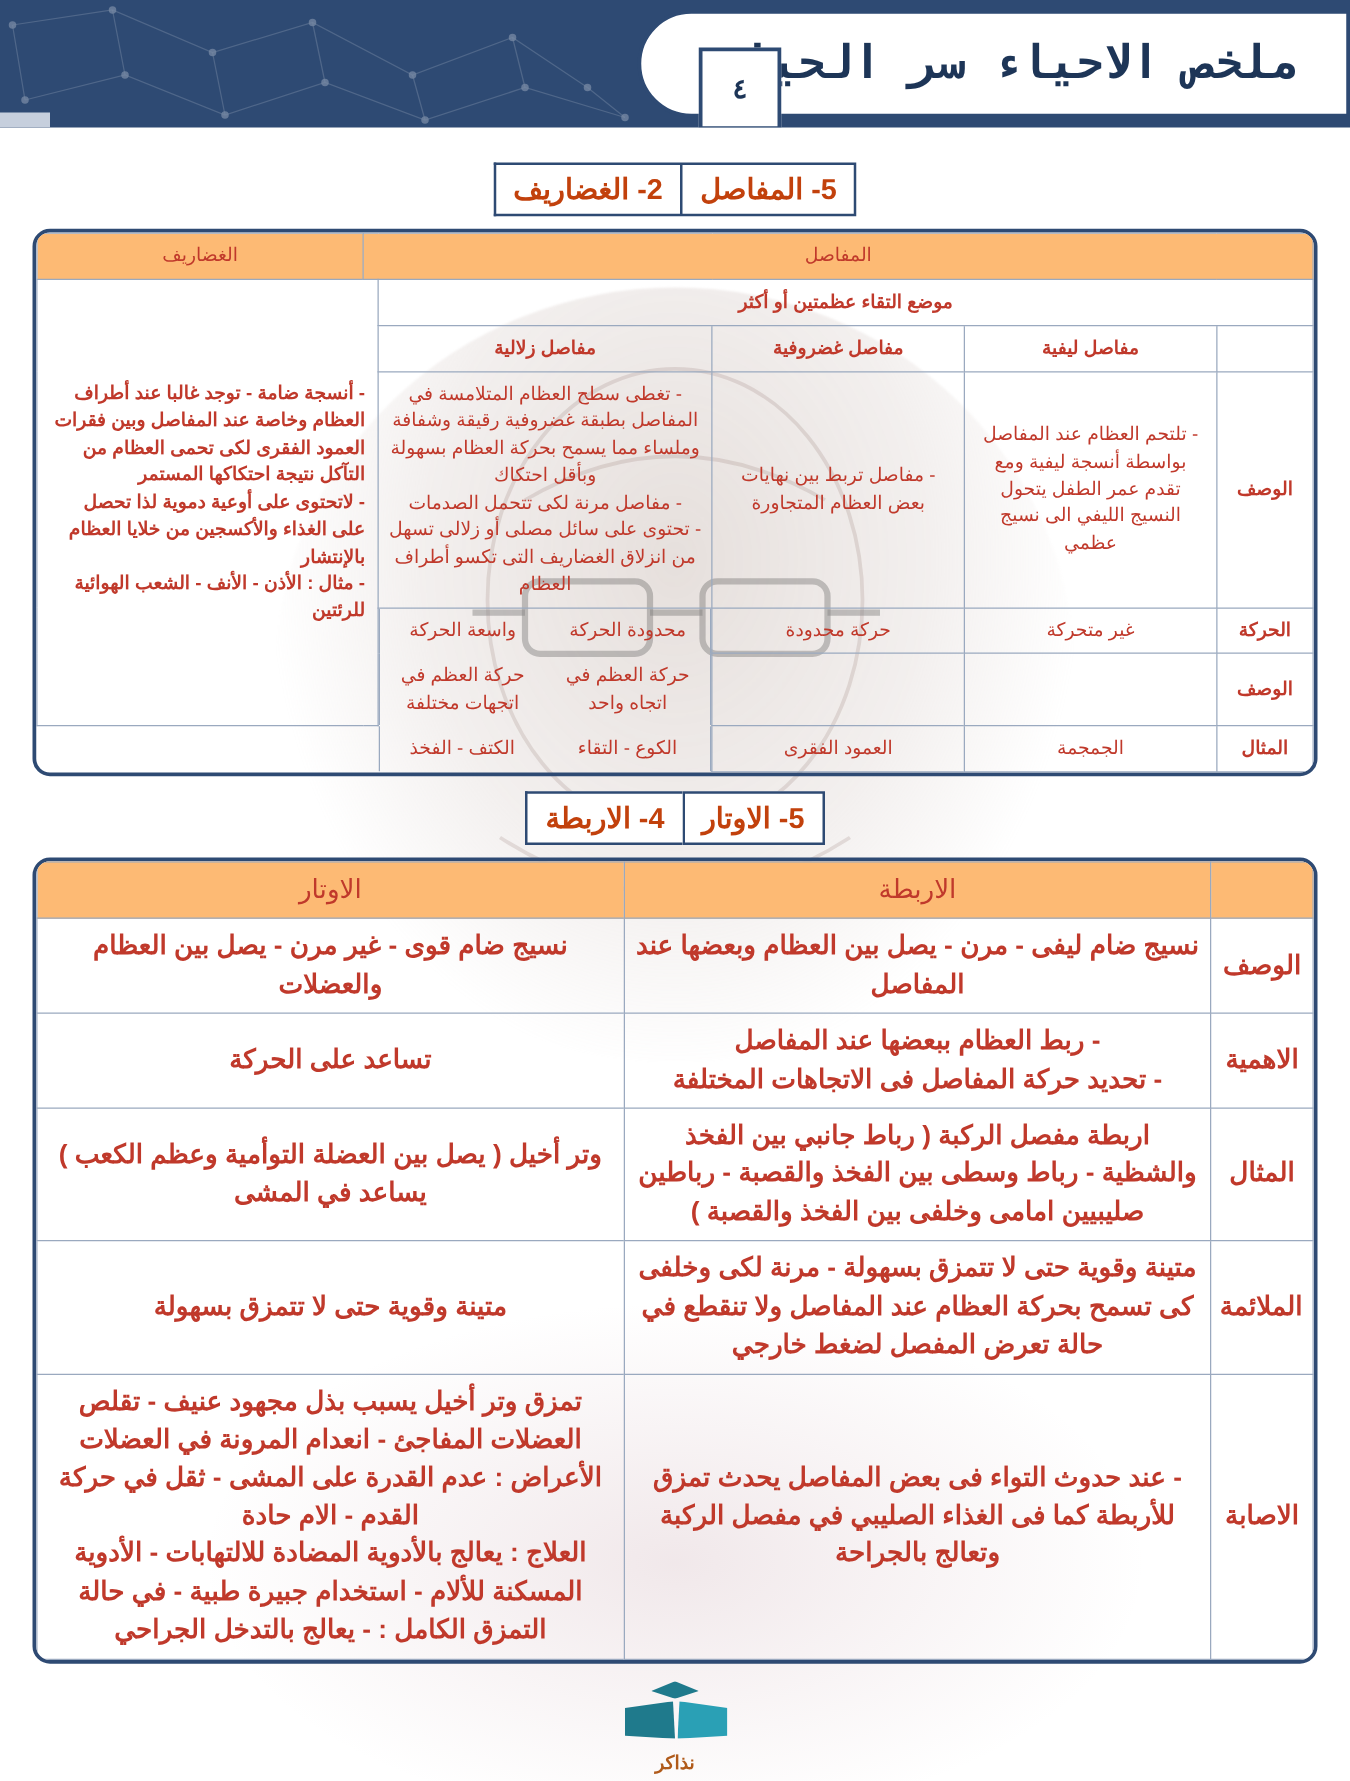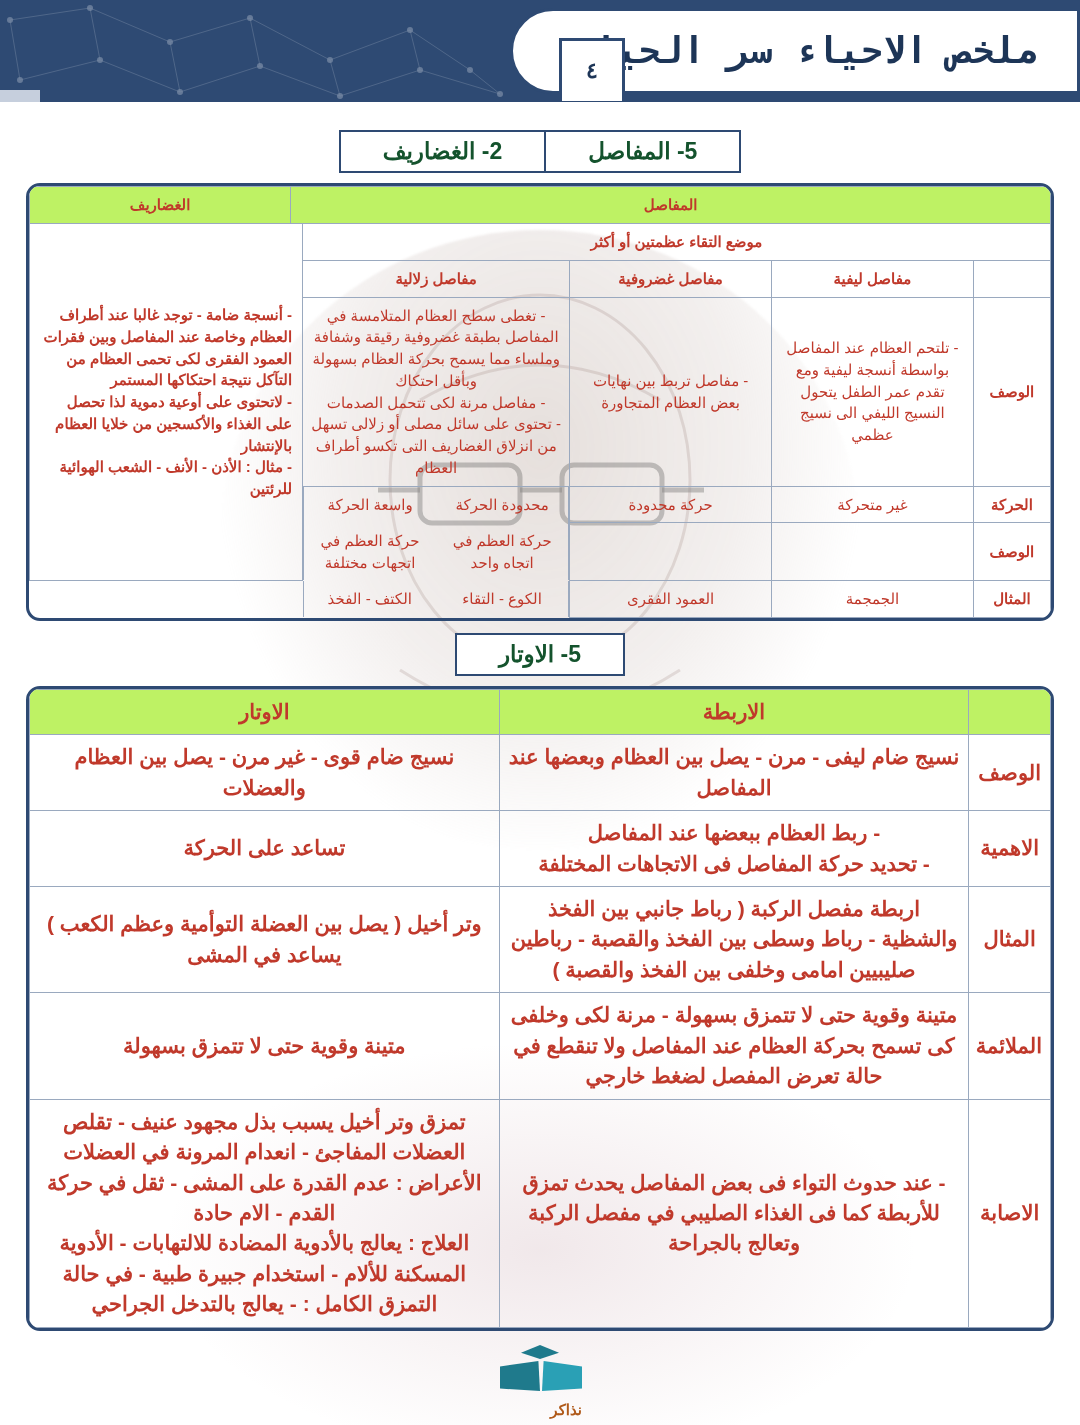--- a/index.html
+++ b/index.html
@@ -76,22 +76,22 @@
     position:relative; z-index:2;
     padding: 16px 26px 0 26px;
   }
 
   .tabs-row {
     display:flex; justify-content:center; align-items:stretch;
     gap:0; margin: 12px 0 10px 0;
   }
   .tab {
     border:2px solid #2e4a73;
-    padding:7px 42px;
-    font-size:23px; font-weight:bold; color:#14532d;
+    padding:7px 14px;
+    font-size:23px; font-weight:bold; color:#c2410c;
     background:#fff;
     line-height:1.1;
   }
   .tab + .tab { border-right:none; }
 
   .panel {
     border:3px solid #2e4a73;
     border-radius:14px;
     background:transparent;
     overflow:hidden;
@@ -106,24 +106,24 @@
   table.grid td, table.grid th {
     border:1px solid #9aa9bf;
     vertical-align:middle;
     padding:7px 8px;
     font-size:15px;
     line-height:1.45;
     color:#c0392b;
     text-align:center;
   }
   .hdr td {
-    background:#bef264;
+    background:#fdba74;
     color:#ffffff;
     font-size:23px;
-    font-weight:bold;
+    font-weight:normal;
     border-color:#2e4a73;
     padding:10px 8px;
   }
   .rowlabel {
     color:#1d3557; font-weight:bold; font-size:17px;
     background:rgba(255,255,255,0.35);
   }
   .subhdr td {
     color:#c0392b; font-weight:bold; font-size:16px;
   }
@@ -143,21 +143,21 @@
   
   .panel2 { margin-top:8px; }
   .panel2 table.grid td { font-size:21px; }
   .panel2 .hdr td { font-size:23px; }
   .b-blue { color:#1f3f73; font-weight:bold; }
   .b-red { color:#c0392b; font-weight:bold; }
 
   
   .footer-logo {
     position:absolute; left:50%; bottom:6px; transform:translateX(-50%);
-    text-align:right; z-index:5;
+    text-align:center; z-index:5;
   }
   .footer-logo .book {
     width:84px; height:54px; margin:0 auto;
     position:relative;
   }
   .footer-logo .cap {
     width:38px; height:14px; background:#1f7a8c; margin:0 auto;
     clip-path: polygon(0 55%, 50% 0, 100% 55%, 50% 100%);
   }
   .footer-logo .pages {
@@ -317,20 +317,21 @@
           </tbody>
               </table>
         </td>
       </tr>
     </tbody>
       </table>
   </div>
 
   <div class="tabs-row">
     <div class="tab">5- الاوتار</div>
+    <div class="tab">4- الاربطة</div>
   </div>
 
   <div class="panel panel2">
     <table class="grid">
       <colgroup>
           <col style="width:8%">
           <col style="width:46%">
           <col style="width:46%">
         </colgroup>
 

